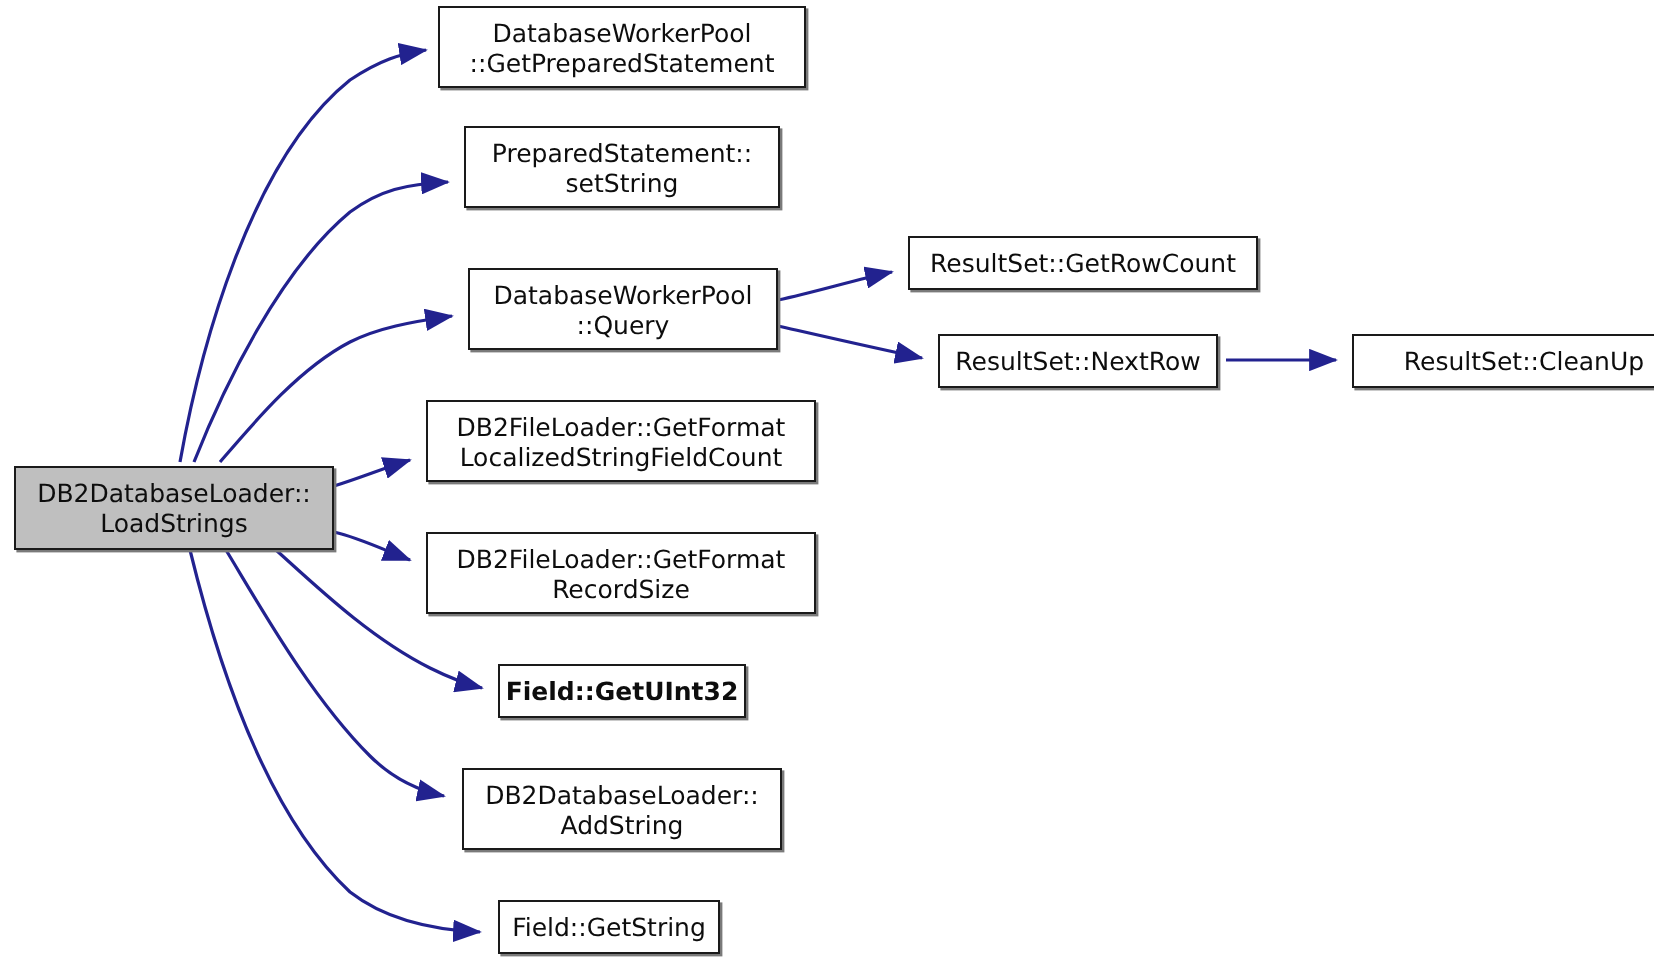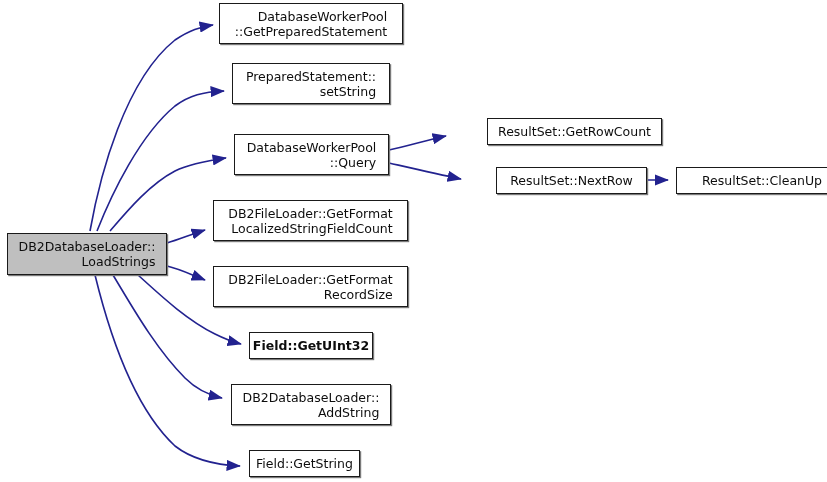--- a/index.html
+++ b/index.html
@@ -40,21 +40,20 @@
     letter-spacing: 0px;
     white-space: pre-line;
     box-shadow: 1.2px 1.2px 0 0 #7a7a7a;
   }
   .node.highlight {
     background: #bfbfbf;
   }
   .node-label {
     display: block;
     padding: 0 4px;
-    text-align: right;
   }
 </style>
 </head>
 <body>
 
 <div id="canvas">
 
   <svg id="edge-layer" width="827" height="482" viewBox="0 0 827 482">
     <defs>
       <marker id="arrow" markerWidth="9" markerHeight="7" refX="8.4" refY="3.5" orient="auto" markerUnits="strokeWidth">
@@ -86,18 +85,18 @@
       <div class="node" style="left: 234px; top: 134px; width: 155px; height: 41px;"><span class="node-label">DatabaseWorkerPool
 ::Query</span></div>
       <div class="node" style="left: 213px; top: 200px; width: 195px; height: 41px;"><span class="node-label">DB2FileLoader::GetFormat
 LocalizedStringFieldCount</span></div>
       <div class="node" style="left: 213px; top: 266px; width: 195px; height: 41px;"><span class="node-label">DB2FileLoader::GetFormat
 RecordSize</span></div>
       <div class="node" style="left: 249px; top: 332px; width: 124px; height: 27px; font-weight: bold;"><span class="node-label">Field::GetUInt32</span></div>
       <div class="node" style="left: 231px; top: 384px; width: 160px; height: 41px;"><span class="node-label">DB2DatabaseLoader::
 AddString</span></div>
       <div class="node" style="left: 249px; top: 450px; width: 111px; height: 27px;"><span class="node-label">Field::GetString</span></div>
-      <div class="node" style="left: 454px; top: 118px; width: 175px; height: 27px; margin-left: 33px;"><span class="node-label">ResultSet::GetRowCount</span></div>
-      <div class="node" style="left: 496px; top: 167px; width: 151px; height: 27px;"><span class="node-label">ResultSet::NextRow</span></div>
+      <div class="node" style="left: 454px; top: 118px; width: 175px; height: 27px;"><span class="node-label">ResultSet::GetRowCount</span></div>
+      <div class="node" style="left: 469px; top: 167px; width: 140px; height: 27px;"><span class="node-label">ResultSet::NextRow</span></div>
       <div class="node" style="left: 676px; top: 167px; width: 172px; height: 27px;"><span class="node-label">ResultSet::CleanUp</span></div>
     </div>
 
 </div>
 
 </body></html>

